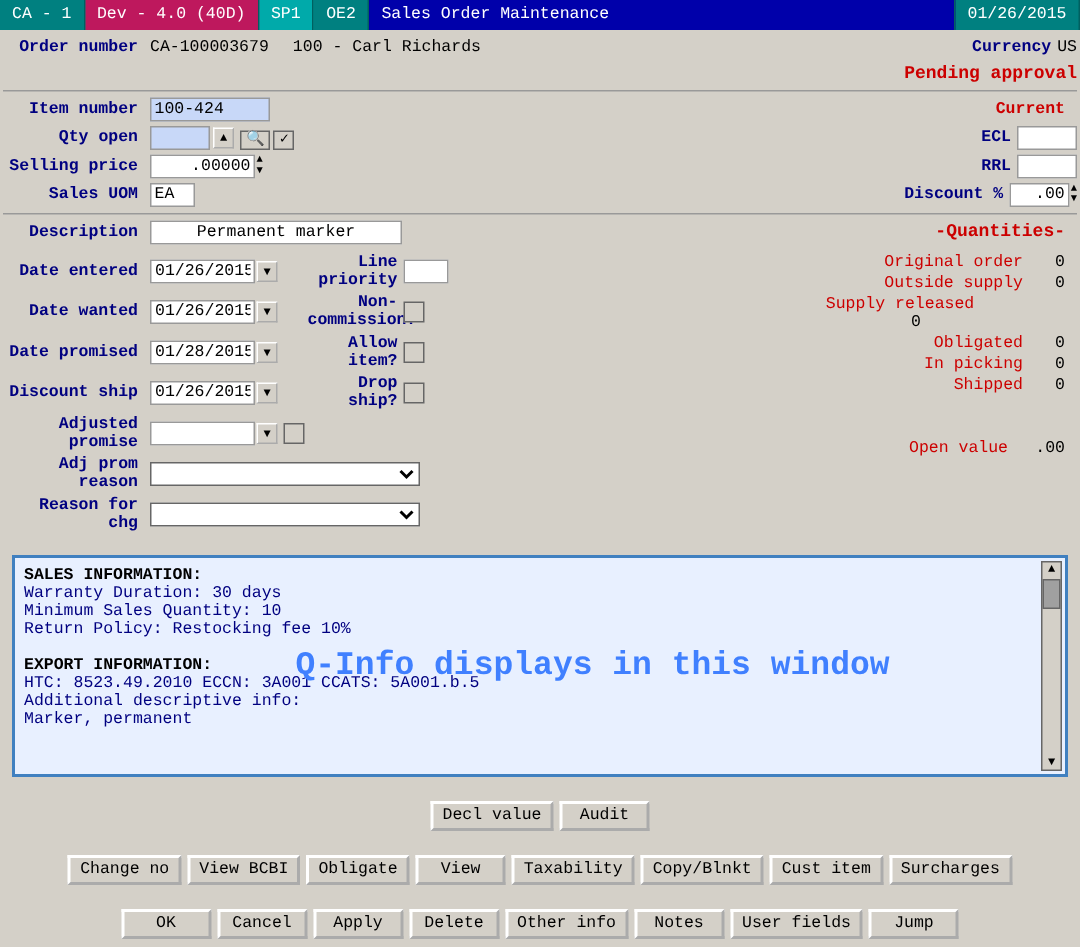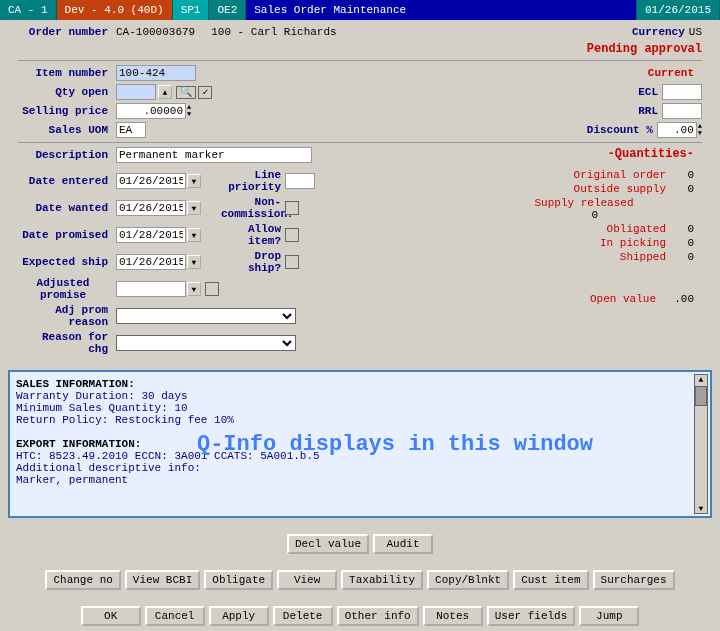--- a/index.html
+++ b/index.html
@@ -20,27 +20,27 @@
       color: white;
       font-size: 11px;
     }
     .title-segment {
       padding: 2px 8px;
       height: 100%;
       display: flex;
       align-items: center;
       border-right: 1px solid #006060;
     }
-    .title-segment.active { background: #c2410c; }
+    .title-segment.active { background: #be185d; }
     .title-segment.highlight { background: #00aaaa; }
     .title-segment.main { background: #0000aa; flex: 1; }
     
     .main-content {
       background: #d4d0c8;
-      padding: 6px 18px;
+      padding: 6px 2px;
     }
     .form-row {
       display: flex;
       align-items: center;
       margin-bottom: 3px;
     }
     .label {
       color: #000080;
       font-weight: bold;
       font-size: 11px;
@@ -261,21 +261,21 @@
       <span style="font-size:7px; cursor:pointer; line-height:7px;">▼</span>
     </span>
   </div>
 
   <hr class="divider-line">
 
   <div style="display:flex; margin-bottom:3px;">
     <div style="flex:1;">
       <div class="form-row">
         <span class="label" style="width:90px;">Description</span>
-        <input type="text" style="width: 196px; margin-left: 8px;" value="Permanent marker">
+        <input type="text" style="width: 168px; margin-left: 8px; text-align: center;" value="Permanent marker">
       </div>
     </div>
     <div style="width:220px; text-align:right; padding-right:8px;">
       <span class="red bold">-Quantities-</span>
     </div>
   </div>
 
   <div style="display:flex;">
     <div style="flex:1;">
 
@@ -297,29 +297,29 @@
 
       <div class="form-row" style="margin-bottom:3px;">
         <span class="label" style="width:90px;">Date promised</span>
         <input type="text" style="width: 70px; margin-left: 8px;" value="01/28/2015">
         <span class="dropdown-arrow" style="margin-left:1px;">▼</span>
         <span style="width:60px; margin-left:20px;" class="label">Allow item?</span>
         <div class="checkbox-field" style="margin-left:4px;"></div>
       </div>
 
       <div class="form-row" style="margin-bottom:3px;">
-        <span class="label" style="width:90px;">Expected ship</span>
+        <span class="label" style="width:90px;">Discount ship</span>
         <input type="text" style="width: 70px; margin-left: 8px;" value="01/26/2015">
         <span class="dropdown-arrow" style="margin-left:1px;">▼</span>
         <span style="width:60px; margin-left:20px;" class="label">Drop ship?</span>
         <div class="checkbox-field" style="margin-left:4px;"></div>
       </div>
 
       <div class="form-row" style="margin-bottom:3px;">
-        <span class="label" style="width:90px;text-align:center;">Adjusted promise</span>
+        <span class="label" style="width:90px;">Adjusted promise</span>
         <input type="text" style="width: 70px; margin-left: 8px;" value="">
         <span class="dropdown-arrow" style="margin-left:1px;">▼</span>
         <div class="checkbox-field" style="margin-left:4px;"></div>
       </div>
 
       <div class="form-row" style="margin-bottom:3px;">
         <span class="label" style="width:90px;font-family:Liberation Mono, monospace;">Adj prom reason</span>
         <select style="width:180px; margin-left:8px;">
           <option value=""></option>
         </select>

